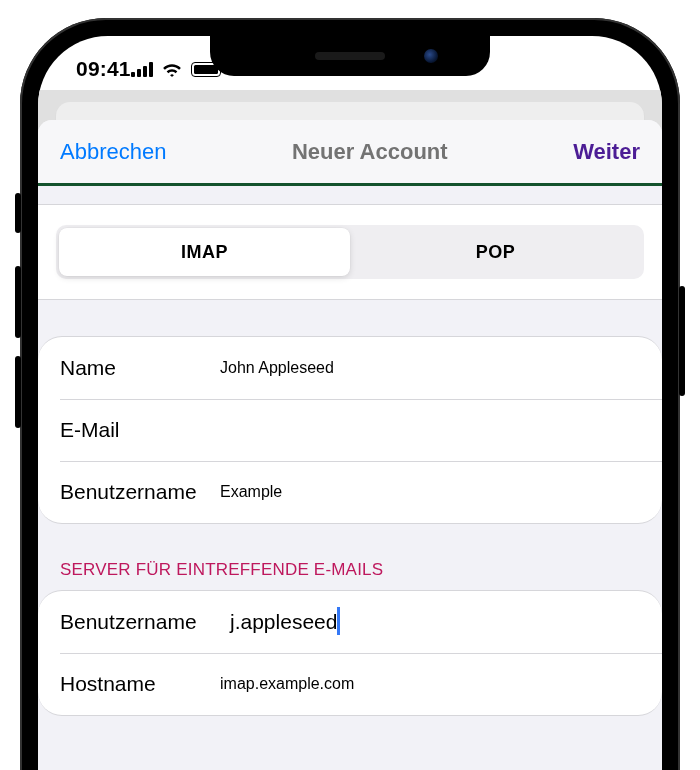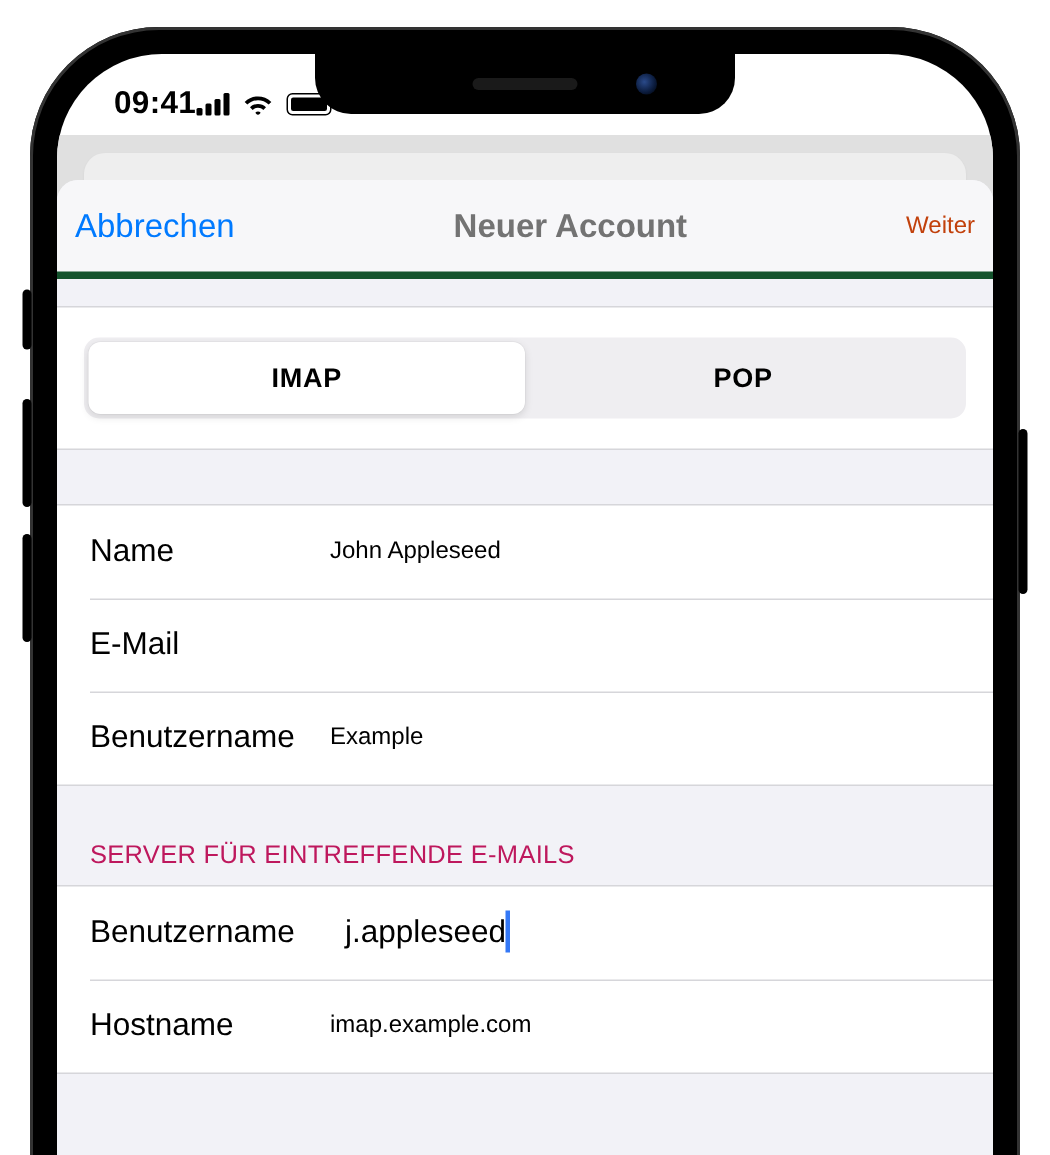--- a/index.html
+++ b/index.html
@@ -115,27 +115,27 @@
       top: 84px; left: 0; right: 0; bottom: 0;
       background: #f2f2f7;
       border-radius: 14px 14px 0 0;
       overflow: hidden;
     }
     .nav {
       display: flex;
       align-items: center;
       justify-content: space-between;
       height: 66px;
-      padding: 0 12px;
+      padding: 0 22px;
       background: #f7f7f9;
-      border-bottom: 5px solid #14532d;
+      border-bottom: 3px solid #14532d;
     }
     .nav-cancel { color: #007aff; font-size: 22px; font-weight: 400; cursor: pointer; }
     .nav-title { font-size: 22px; font-weight: 600; color: #737373; }
-    .nav-done { color: #c2410c; font-size: 16px; font-weight: 400; }
+    .nav-done { color: #4c1d95; font-size: 22px; font-weight: 700; }
 
     .seg-wrap {
       background: #fff;
       padding: 20px 18px;
       border-top: 0.5px solid #d6d6da;
       border-bottom: 0.5px solid #d6d6da;
       margin-top: 18px;
     }
     .seg {
       display: flex;
@@ -157,20 +157,21 @@
     }
     .seg-item.active {
       background: #fff;
       box-shadow: 0 2px 6px rgba(0,0,0,0.12), 0 0 0 0.5px rgba(0,0,0,0.04);
     }
 
     .group {
       background: #fff;
       border-top: 0.5px solid #d6d6da;
       border-bottom: 0.5px solid #d6d6da;
+      border-radius: 24px;
     }
     .group.g1 { margin-top: 36px; }
     .row {
       display: flex;
       align-items: center;
       min-height: 62px;
       padding: 0 22px;
       position: relative;
     }
     .row::after {

